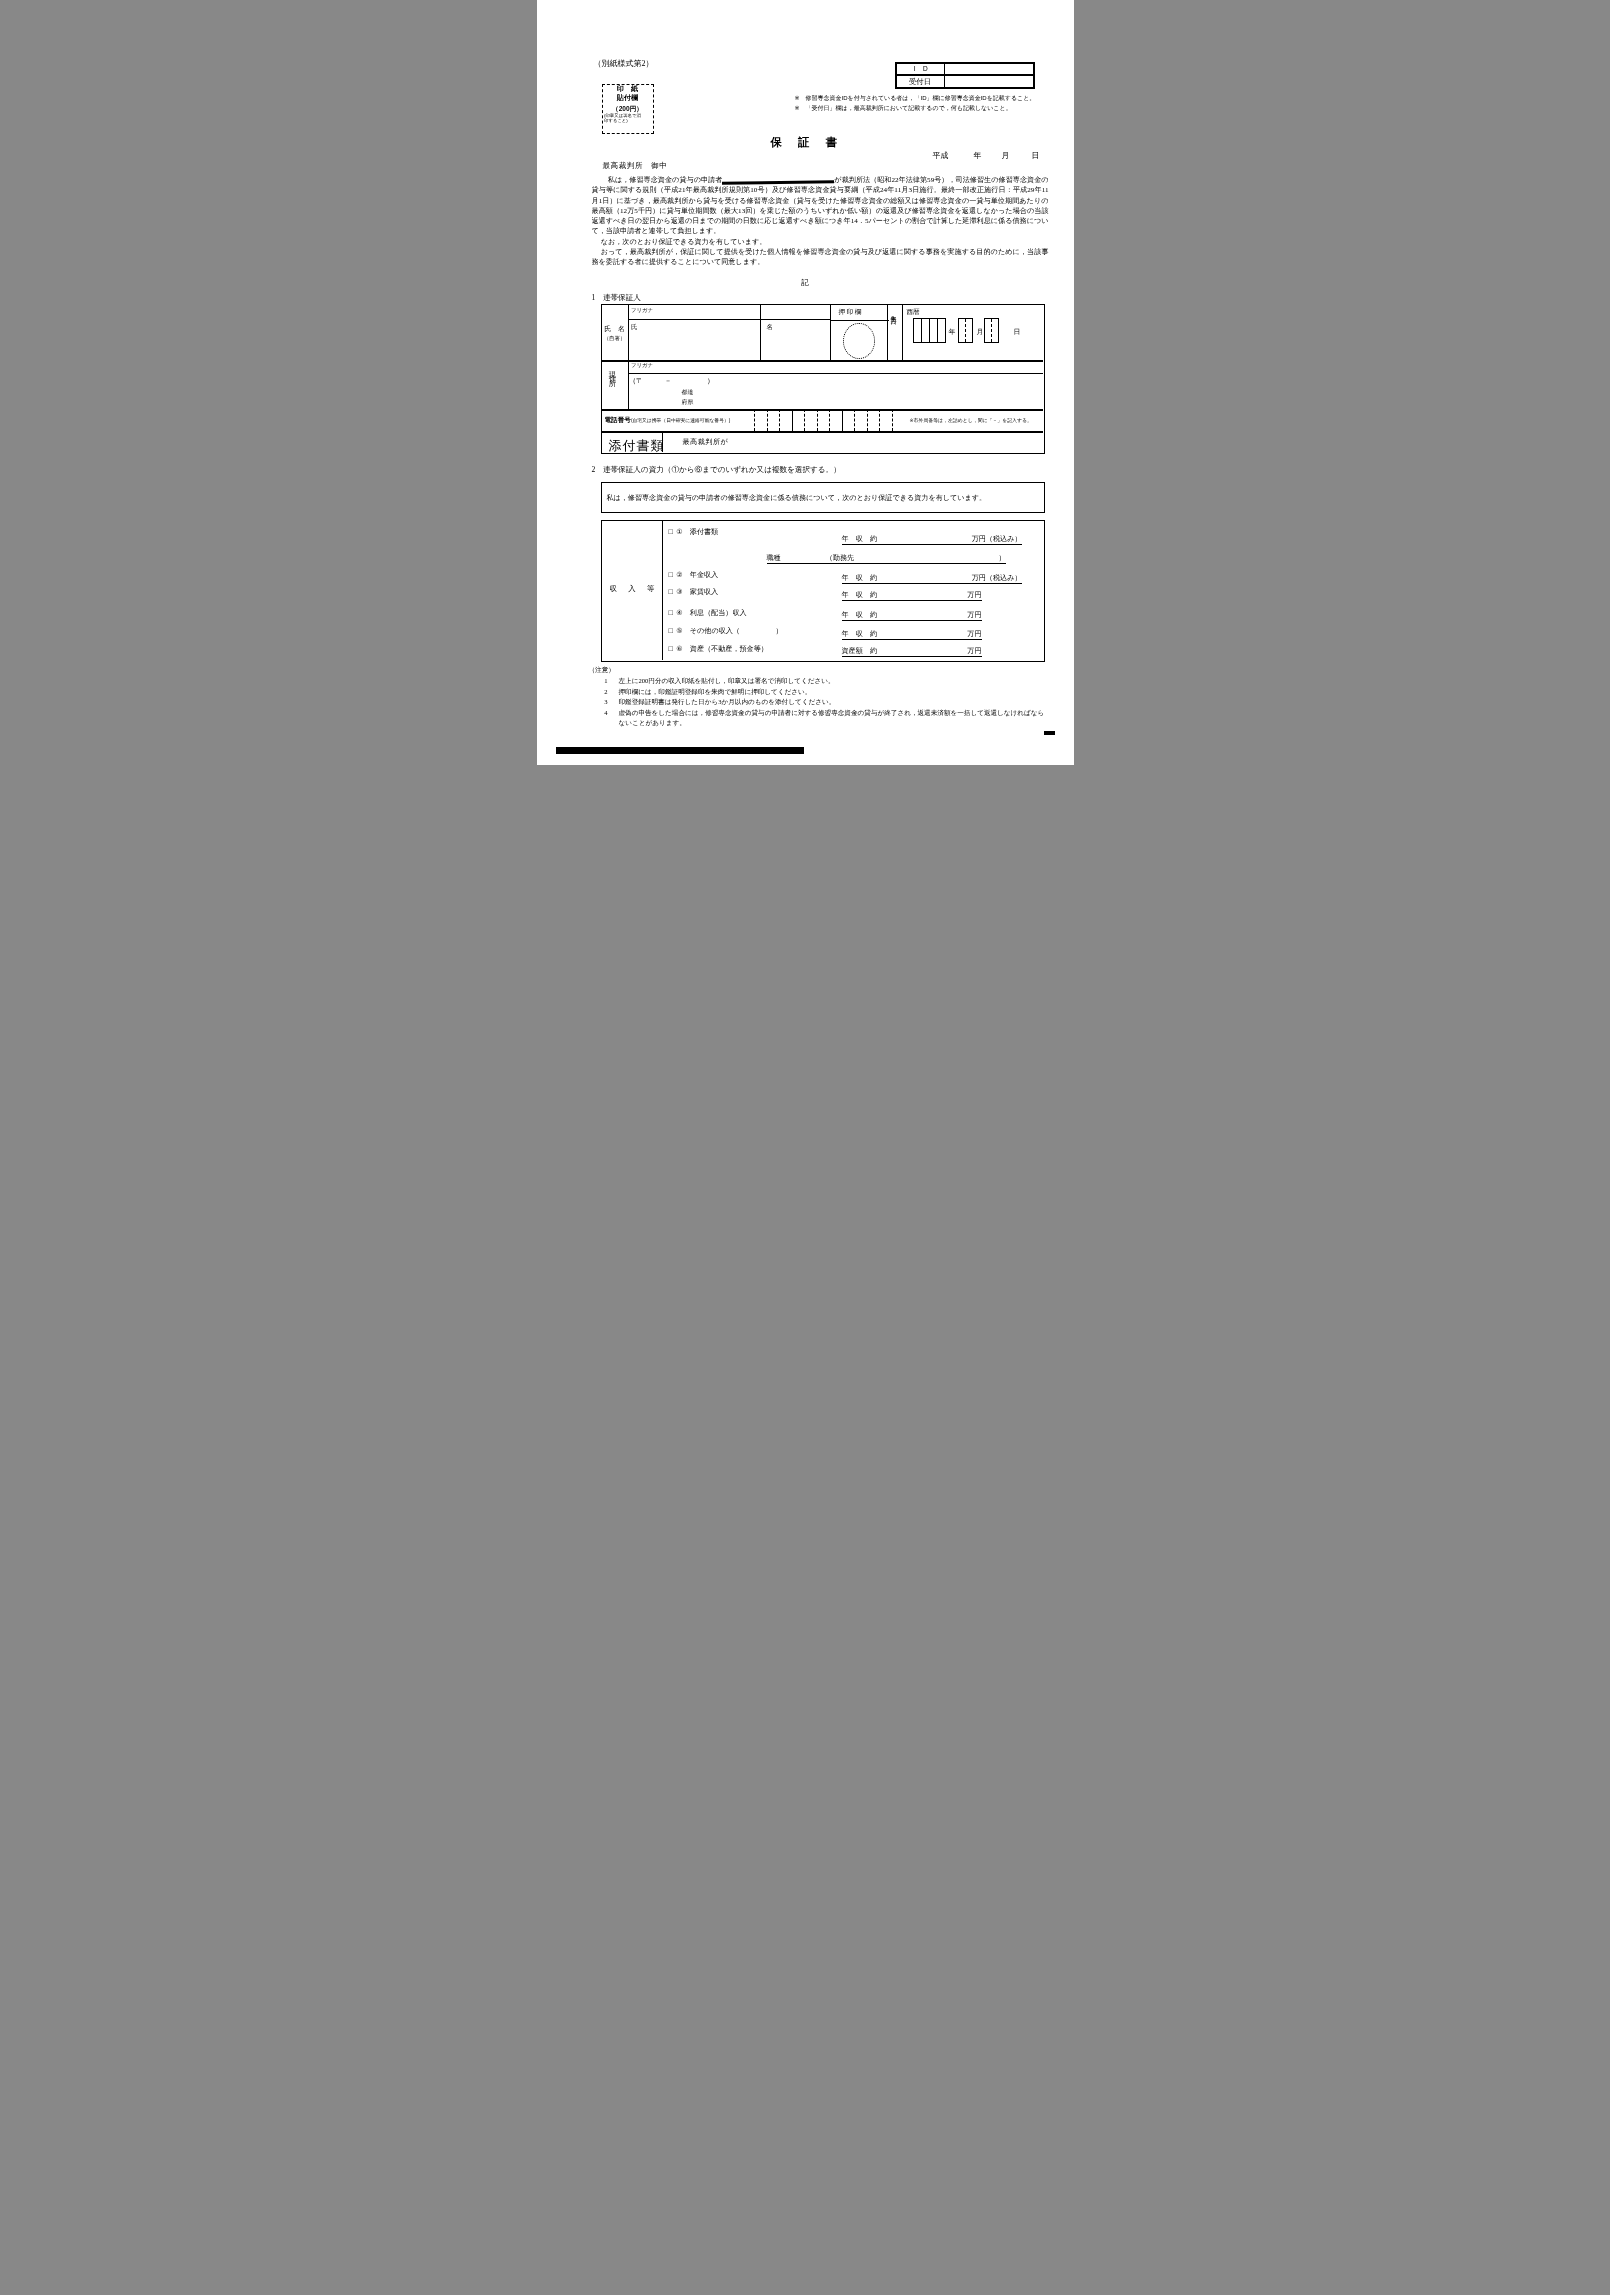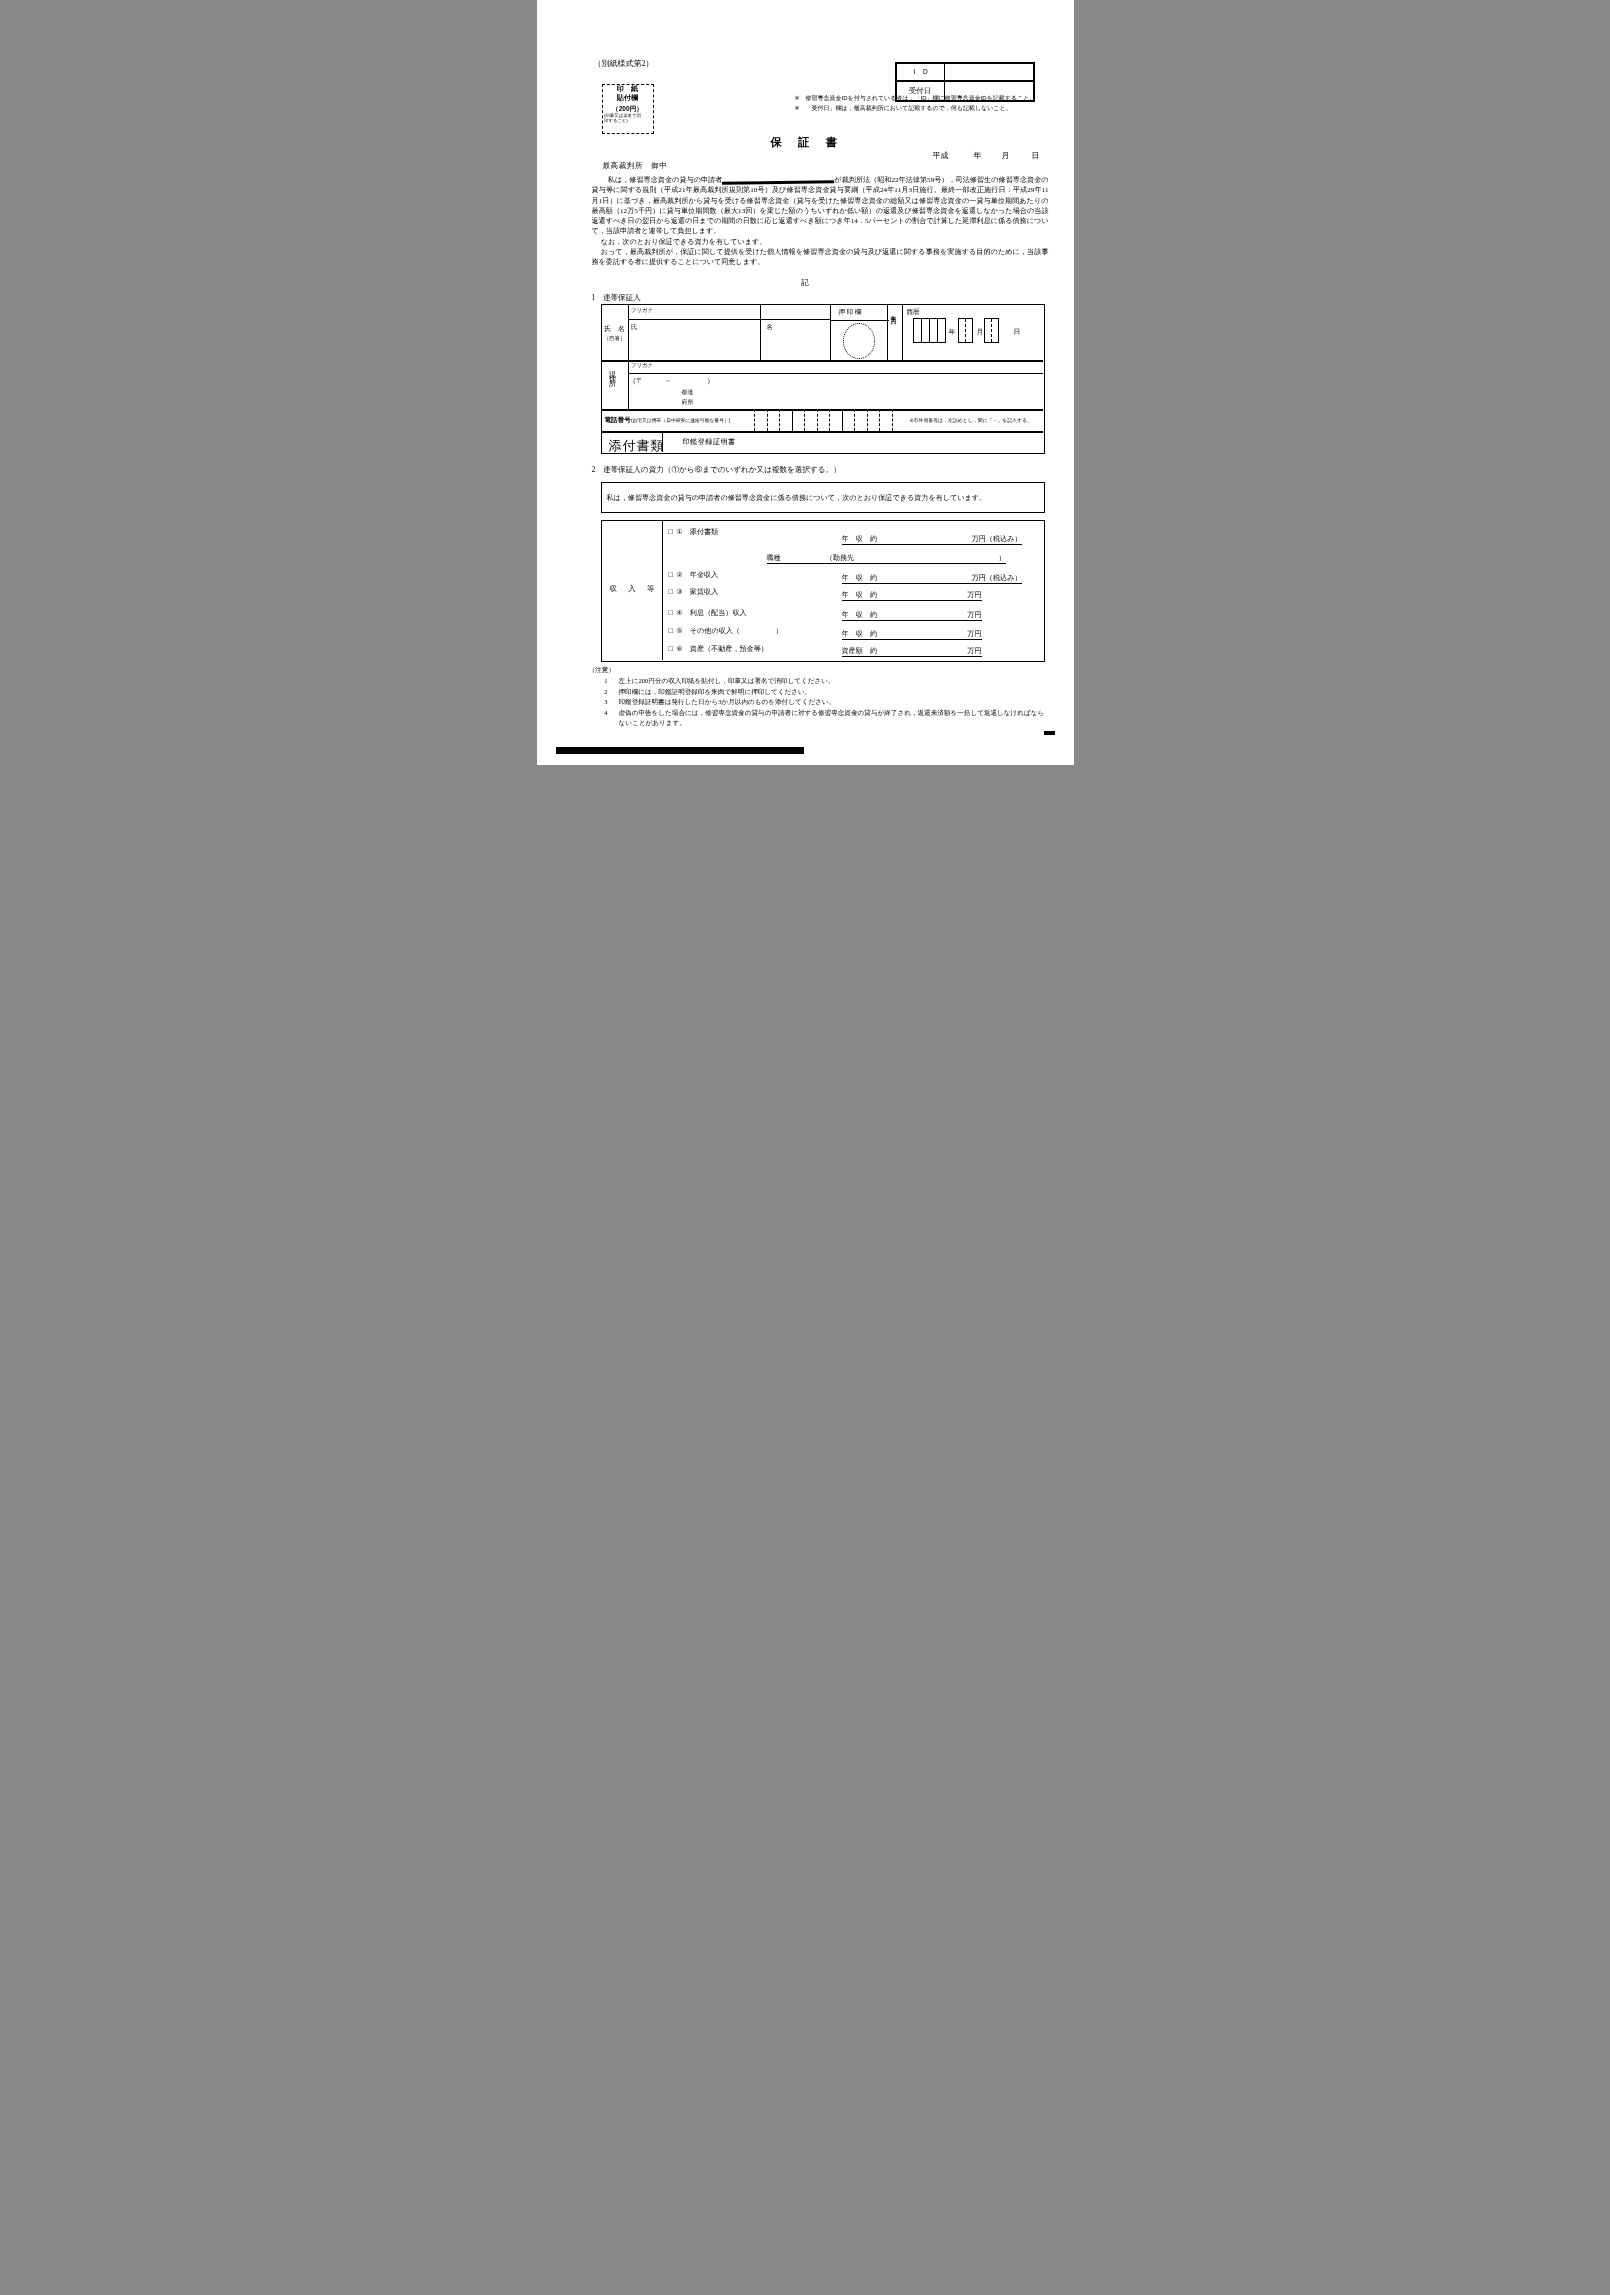--- a/index.html
+++ b/index.html
@@ -10,21 +10,21 @@
   .abs{position:absolute;}
   .sans{font-family:"Liberation Sans","DejaVu Sans",sans-serif;}
   .hl,.vl{position:absolute;background:#000;}
   .nowrap{white-space:nowrap;}
 
   
   .form-label{left:57px;top:58px;font-size:8px;}
   .stamp-box{left:65px;top:84px;width:50px;height:48px;border:1.5px dashed #000;text-align:center;}
   .stamp-box .t{font-size:7.1px;font-weight:bold;line-height:9.3px;}
   .stamp-box .n{font-size:4.4px;line-height:5.2px;text-align:left;margin-left:1.5px;white-space:nowrap;}
-  .id-table{left:358px;top:62px;width:140px;height:40px;border:2px solid #000;box-sizing:border-box;display:grid;grid-template-columns:48px 1fr;grid-template-rows:1fr 1fr;}
+  .id-table{left:358px;top:62px;width:140px;height:27px;border:2px solid #000;box-sizing:border-box;display:grid;grid-template-columns:48px 1fr;grid-template-rows:1fr 1fr;}
   .id-table .lab{border-right:1.5px solid #000;display:flex;align-items:center;justify-content:center;font-size:7.4px;}
   .id-table .r1{border-bottom:2px solid #000;}
   .id-notes{left:258px;top:94px;font-size:6px;line-height:9.6px;white-space:nowrap;}
   .doc-title{left:0;right:0;top:135px;text-align:center;font-size:11.3px;font-weight:bold;letter-spacing:2.5px;}
   .date-era{left:396px;top:150px;font-size:7.9px;}
   .date-y{left:437px;top:150px;font-size:7.9px;}
   .date-m{left:465px;top:150px;font-size:7.9px;}
   .date-d{left:495px;top:150px;font-size:7.9px;}
   .addressee{left:66px;top:161px;font-size:7.6px;letter-spacing:0.5px;}
 
@@ -191,21 +191,21 @@
         <div class="c"></div>
         <div class="c"></div>
         <div class="c"></div>
         <div class="c"></div>
         <div class="c"></div>
         <div class="c"></div>
     </div>
     <div class="abs sans nowrap" style="left:308px;top:112px;font-size:4.9px;">※市外局番等は，左詰めとし，間に「－」を記入する。</div>
 
     <div class="abs sans" style="left:6.9px;top:132px;font-size:13px;letter-spacing:1px;">添付書類</div>
-    <div class="abs sans" style="left:81px;top:132px;font-size:7.1px;letter-spacing:0.5px;">印鑑登録証明書</div>
+    <div class="abs sans" style="left:81px;top:132px;font-size:7.1px;letter-spacing:0.5px;">最高裁判所が</div>
   </div>
 
   <div class="abs sec2-heading">2　連帯保証人の資力（①から⑥までのいずれか又は複数を選択する。）</div>
 
   <div class="abs stmt-box">
     <span>私は，修習専念資金の貸与の申請者の修習専念資金に係る債務について，次のとおり保証できる資力を有しています。</span>
   </div>
 
   <div class="abs t2">
     <div class="vl" style="left:60px;top:0;width:1.2px;height:139px;"></div>

